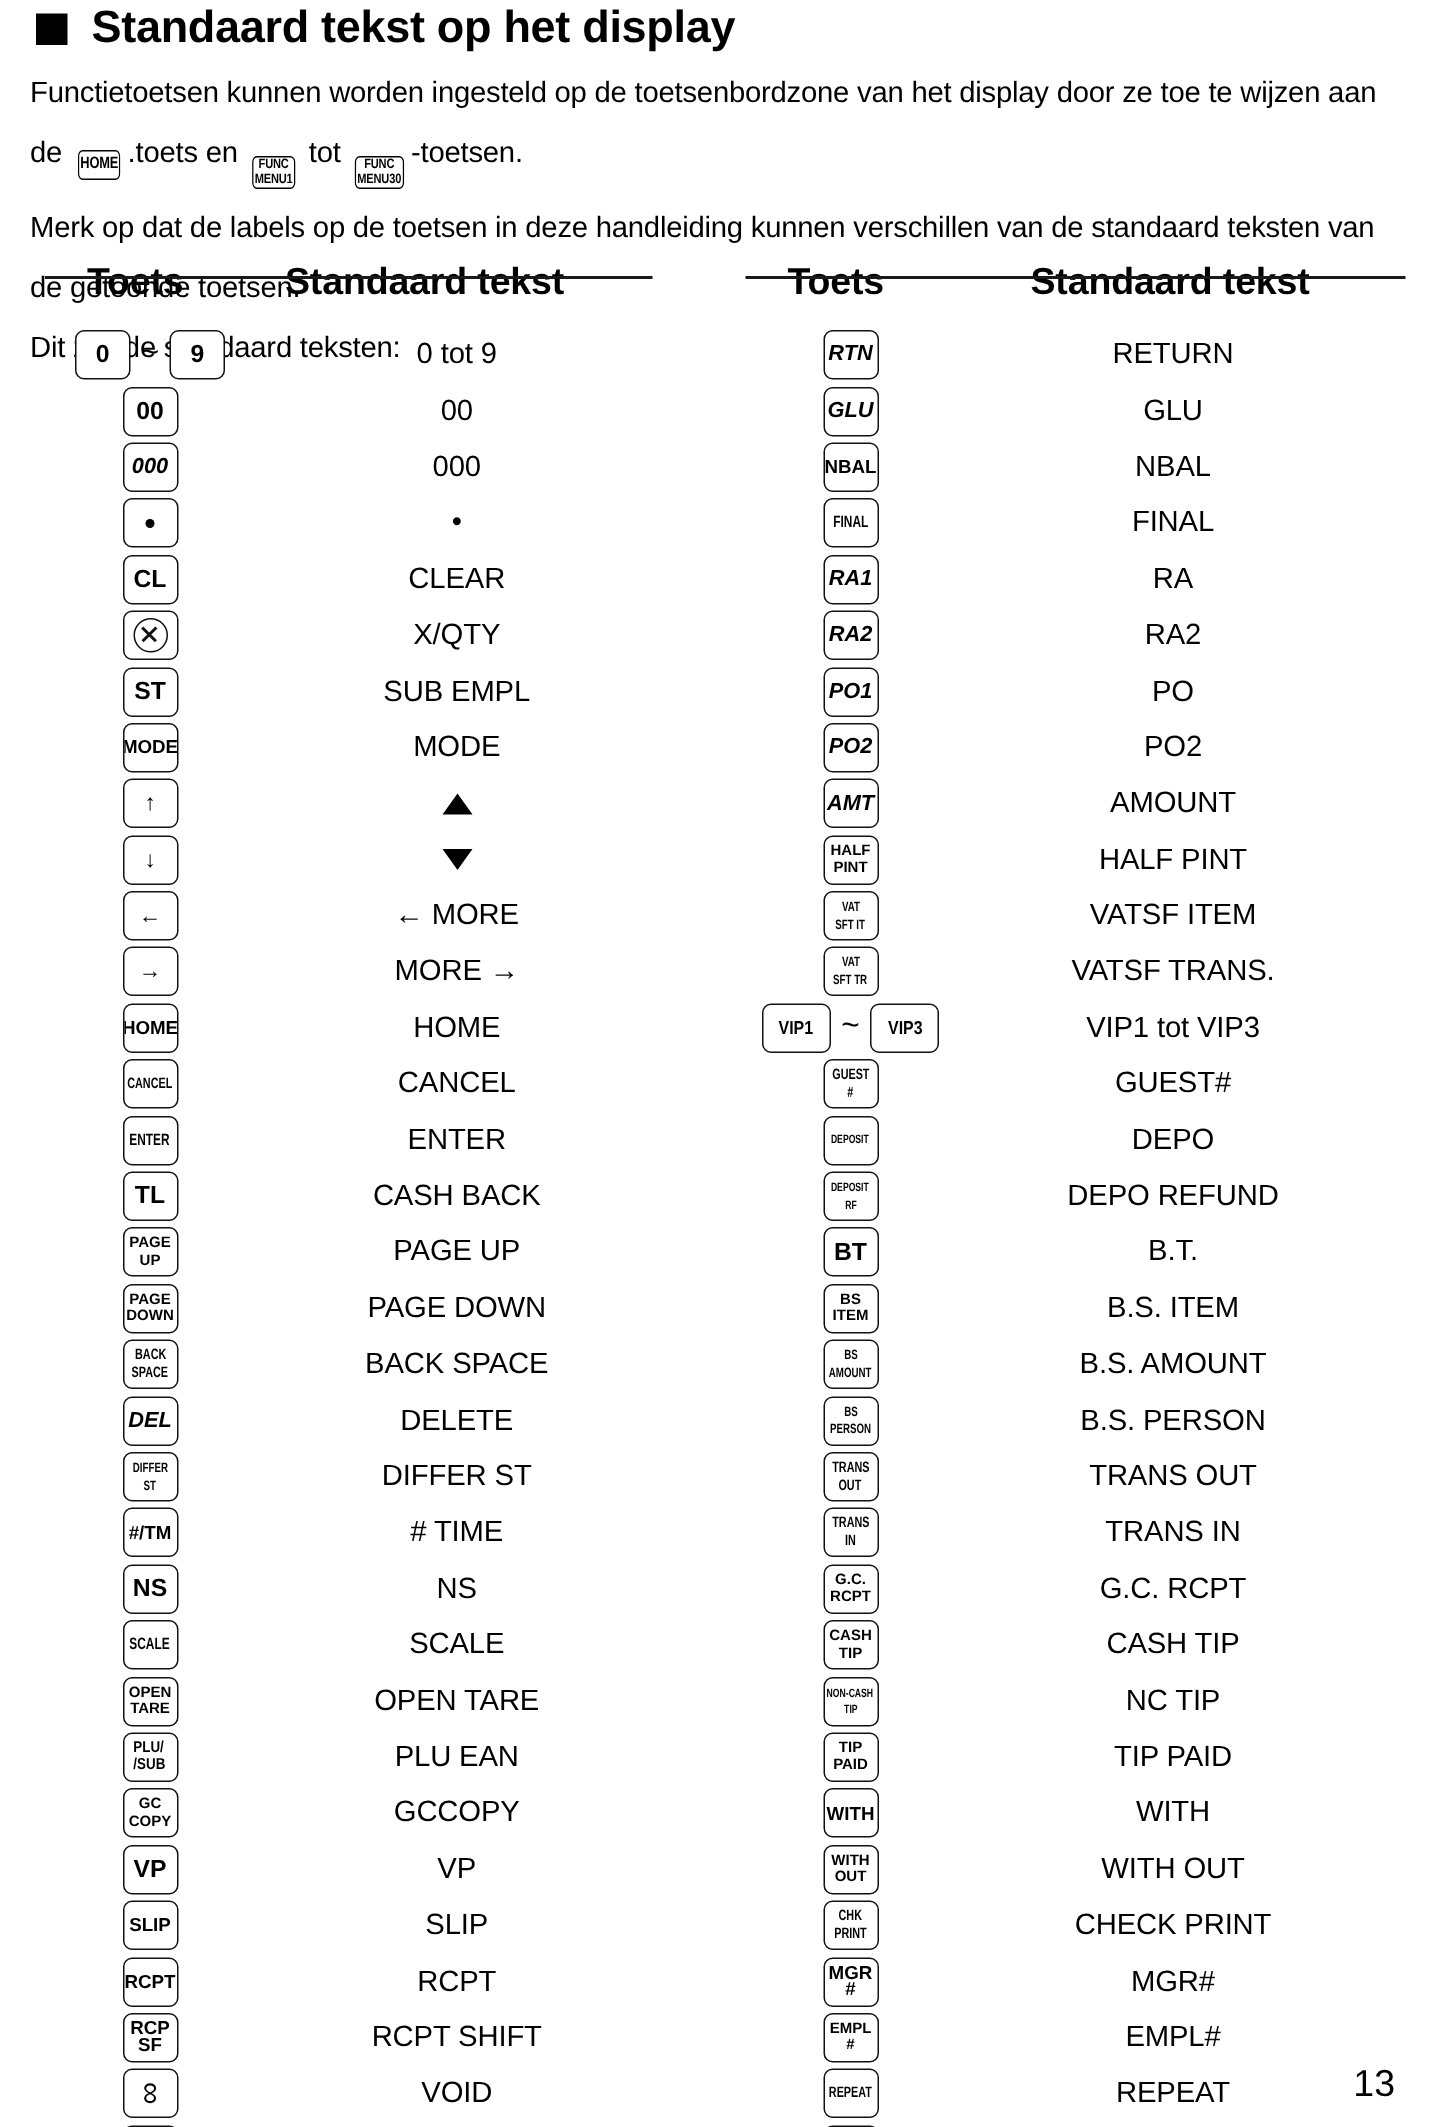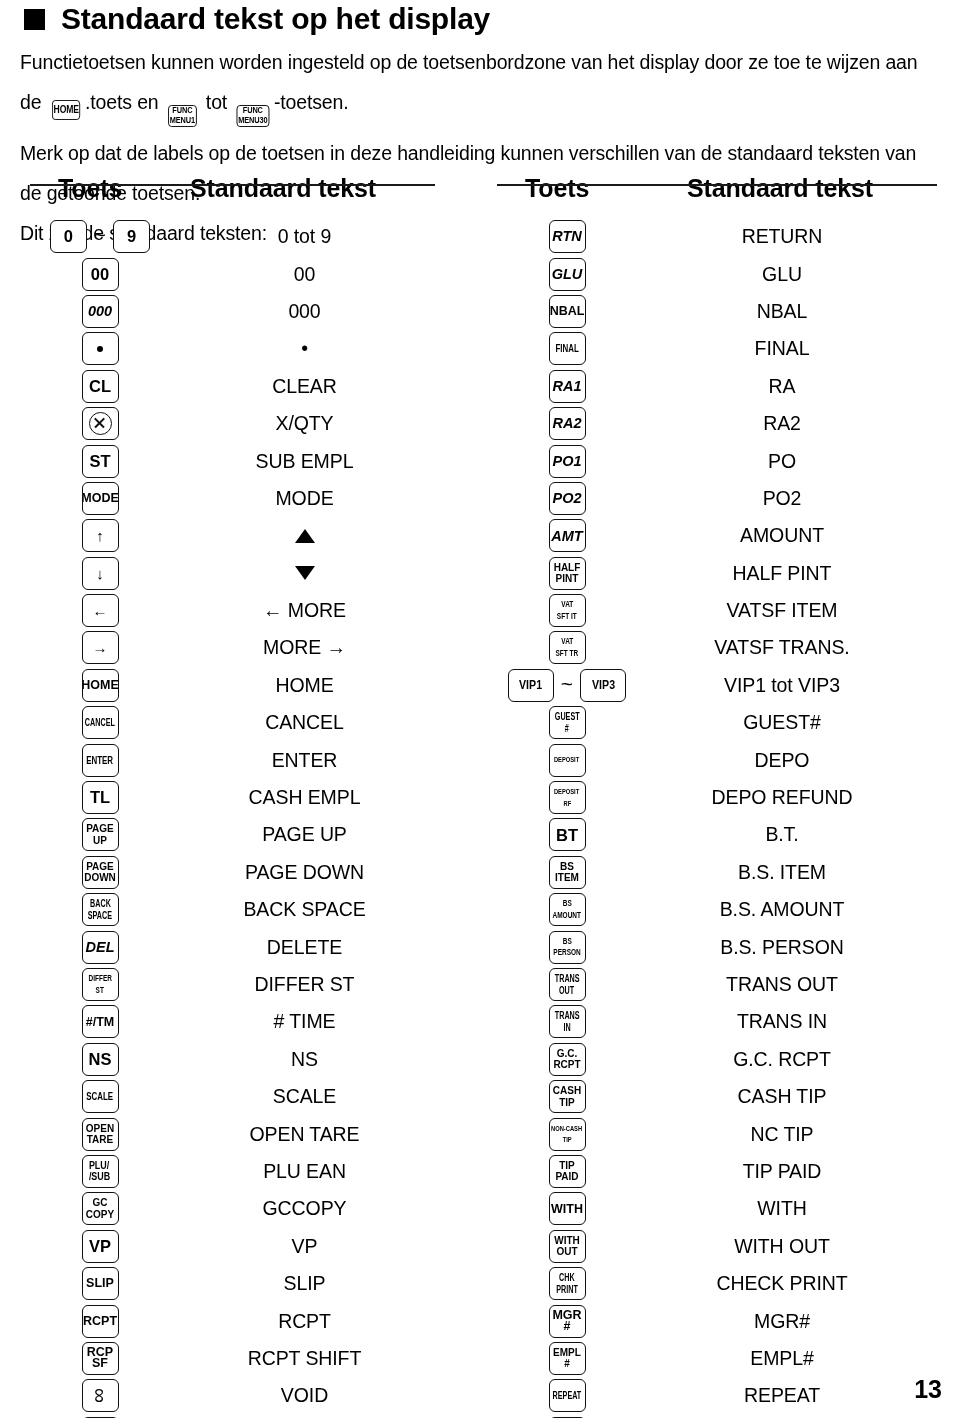--- a/index.html
+++ b/index.html
@@ -269,24 +269,24 @@
     border-left: 10px solid transparent;
     border-right: 10px solid transparent;
     display: inline-block;
   }
   .tri-up { border-bottom: 14px solid #000; }
   .tri-dn { border-top: 14px solid #000; }
 
   
   .pageno {
     position: absolute;
-    right: 18px;
+    right: 30px;
     bottom: 14px;
     font-size: 25px;
-    font-weight: bold;
+    font-weight: normal;
   }
 </style>
 </head>
 <body>
 
 <div id="page">
 
   <div class="title-row">
     <span class="title-square"></span>
     <span class="title-text">Standaard tekst op het display</span>
@@ -452,21 +452,21 @@
               </span>
             </div>
             <div class="txtcell">ENTER</div>
           </div>
           <div class="row">
             <div class="keycell">
               <span class="key s16">
                 <span class="l">TL</span>
               </span>
             </div>
-            <div class="txtcell">CASH EMPL</div>
+            <div class="txtcell">CASH BACK</div>
           </div>
           <div class="row">
             <div class="keycell">
               <span class="key two s10">
                 <span class="l">PAGE</span>
                 <span class="l">UP</span>
               </span>
             </div>
             <div class="txtcell">PAGE UP</div>
           </div>

